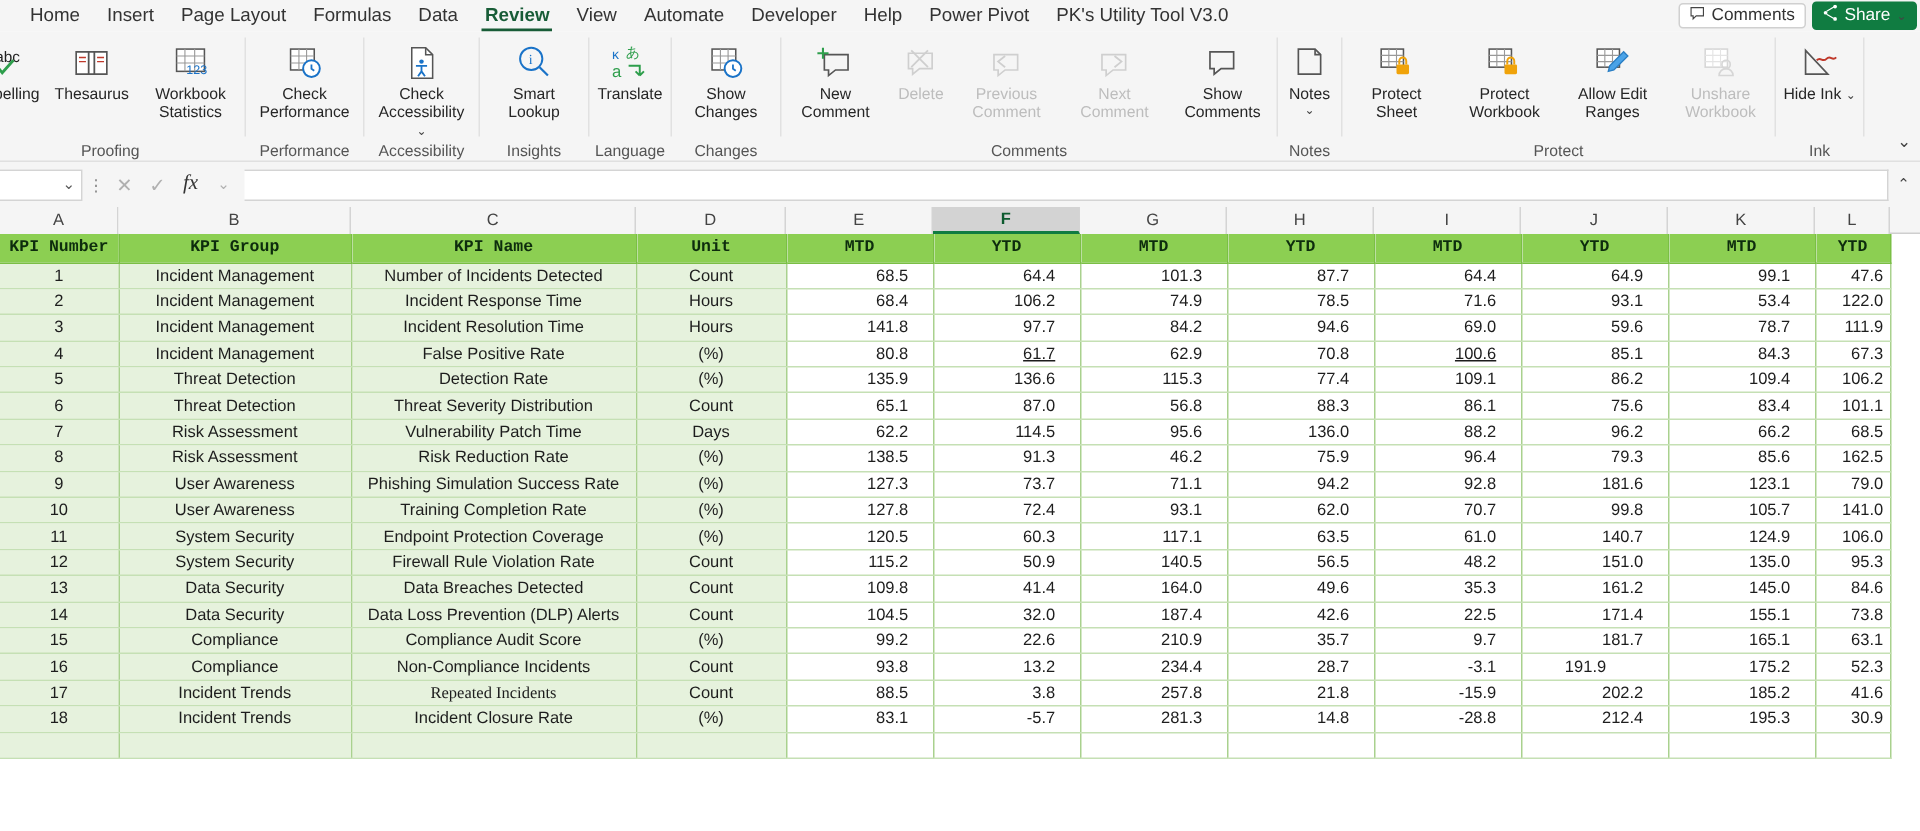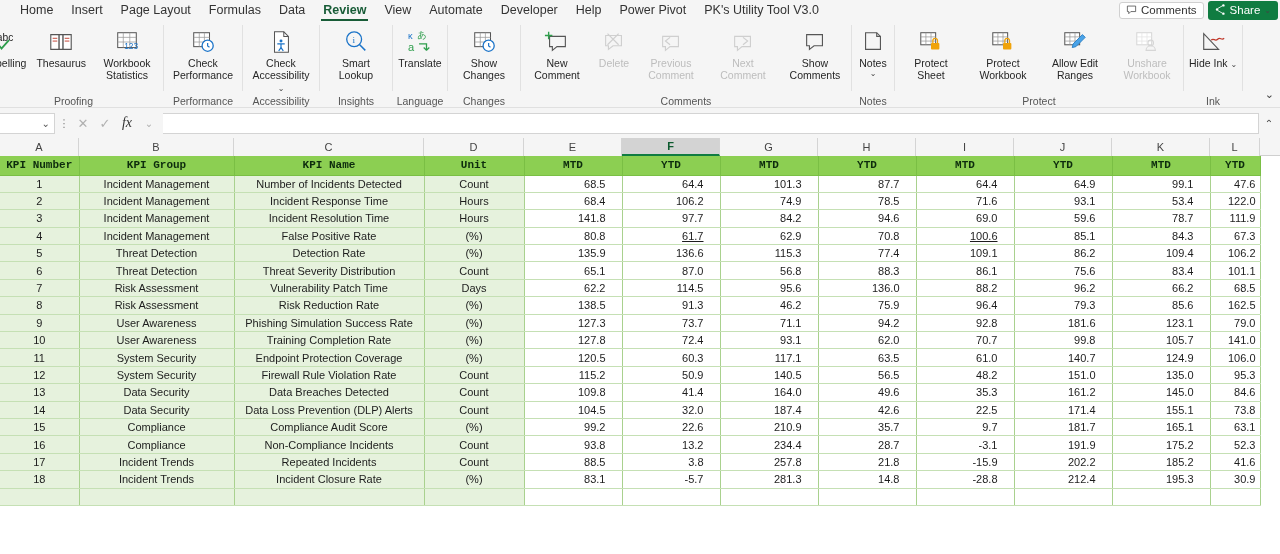--- a/index.html
+++ b/index.html
@@ -677,28 +677,28 @@
         <tr class="r-data">
           <td class="lbl" style="width: 79px;">16</td>
           <td class="lbl" style="width: 155px;">Compliance</td>
           <td class="lbl" style="width: 190px;">Non-Compliance Incidents</td>
           <td class="lbl" style="width: 100px;">Count</td>
           <td class="num" style="width: 98px;">93.8</td>
           <td class="num" style="width: 98px;">13.2</td>
           <td class="num" style="width: 98px;">234.4</td>
           <td class="num" style="width: 98px;">28.7</td>
           <td class="num" style="width: 98px;">-3.1</td>
-          <td class="num" style="width: 98px;">191.9</td>
+          <td class="num" style="width: 98px; text-align: center;">191.9</td>
           <td class="num" style="width: 98px;">175.2</td>
           <td class="num" style="width: 50px; padding-right: 4px;">52.3</td>
         </tr>
         <tr class="r-data">
           <td class="lbl" style="width: 79px;">17</td>
           <td class="lbl" style="width: 155px;">Incident Trends</td>
-          <td class="lbl" style="width: 190px;">Repeated Incidents</td>
+          <td class="lbl" style="width: 190px; font-family: Liberation Serif, serif;">Repeated Incidents</td>
           <td class="lbl" style="width: 100px;">Count</td>
           <td class="num" style="width: 98px;">88.5</td>
           <td class="num" style="width: 98px;">3.8</td>
           <td class="num" style="width: 98px; padding-left: 24px;">257.8</td>
           <td class="num" style="width: 98px;">21.8</td>
           <td class="num" style="width: 98px;">-15.9</td>
           <td class="num" style="width: 98px;">202.2</td>
           <td class="num" style="width: 98px;">185.2</td>
           <td class="num" style="width: 50px; padding-right: 4px;">41.6</td>
         </tr>

